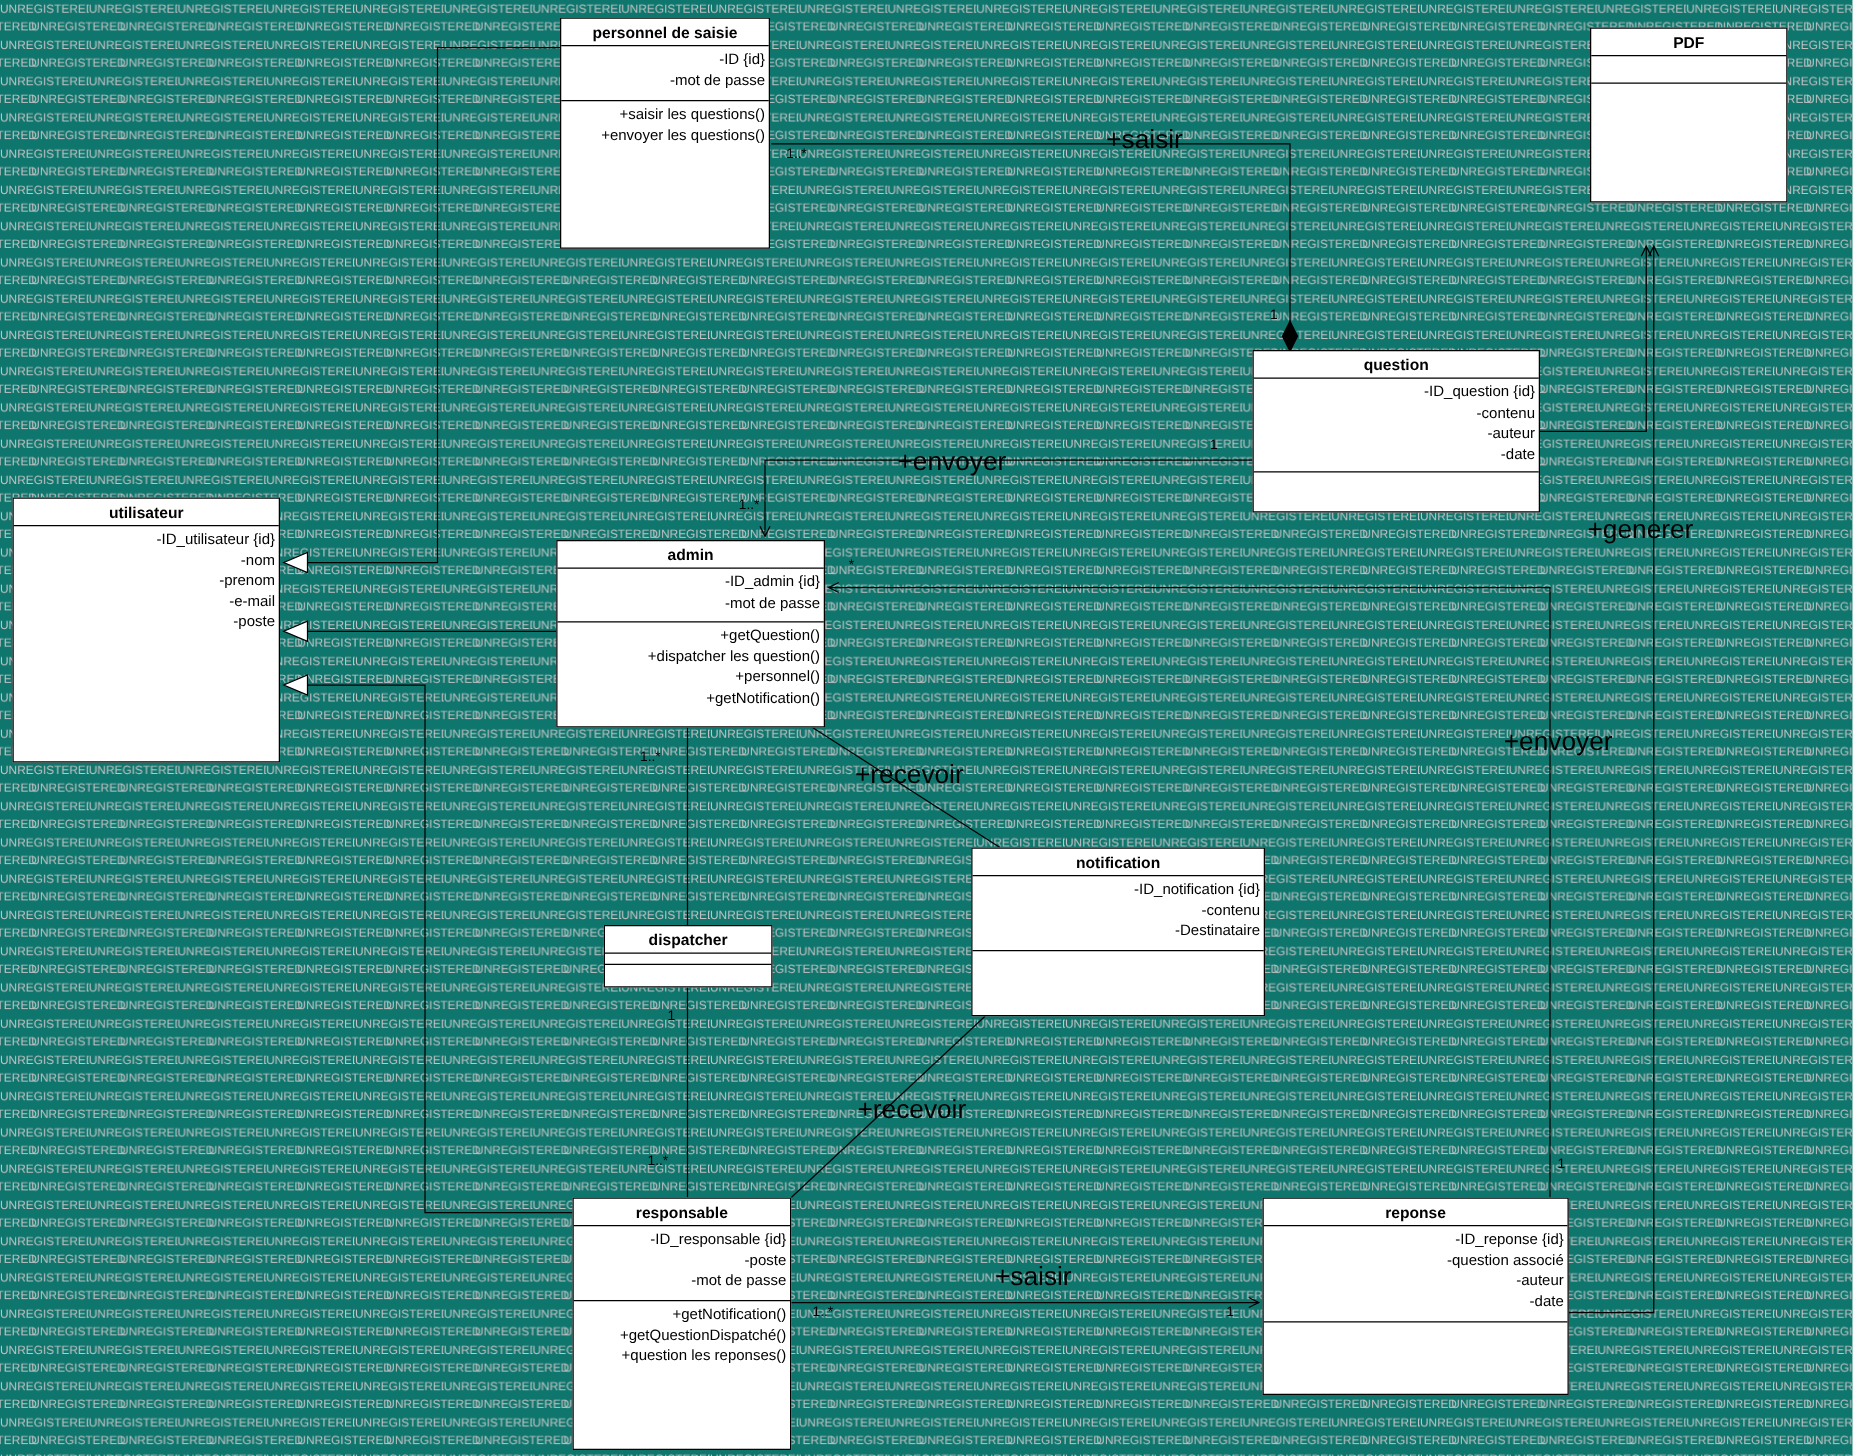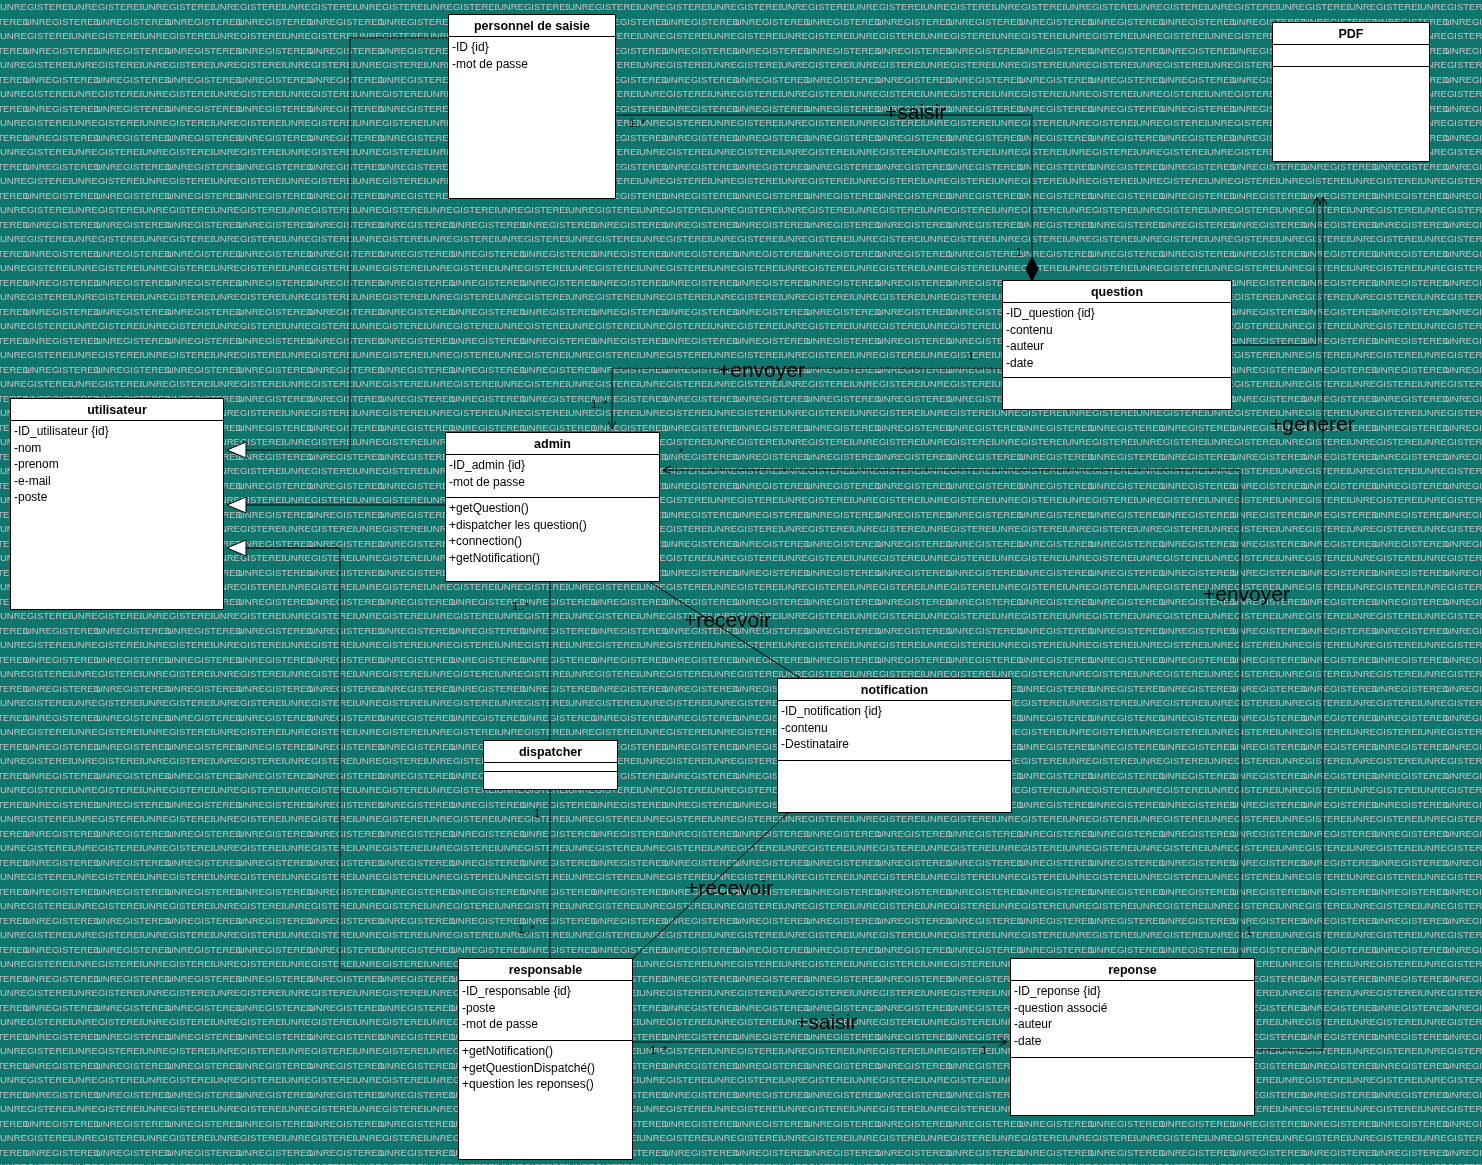--- a/index.html
+++ b/index.html
@@ -7,21 +7,21 @@
     position:relative; width:1482px; height:1165px; overflow:hidden;
     background:#0f766e; font-family:"Liberation Sans", sans-serif;
   }
   #wm-layer, #edge-layer { position:absolute; left:0; top:0; pointer-events:none; }
   .uml-class {
     position:absolute; background:#fff; border:1px solid #000;
     display:flex; flex-direction:column; box-sizing:border-box;
     font-size:12px; color:#000; z-index:2;
   }
   .uml-title { font-weight:bold; text-align:center; padding:4px 2px 3px 2px; font-size:12.5px; }
-  .uml-attrs, .uml-methods { border-top:1px solid #000; padding:2px 3px; box-sizing:border-box; overflow:hidden; }
+  .uml-attrs, .uml-methods { border-top:1px solid #000; padding:2px 3px; box-sizing:border-box; overflow:hidden;text-align:right; }
   .uml-methods { flex:1; }
   .member { line-height:16.5px; white-space:nowrap; }
   .edge-label { position:absolute; font-size:21px; color:#000; z-index:3; white-space:nowrap; }
   .mult { position:absolute; font-size:11px; color:#000; z-index:3; white-space:nowrap; }
 </style>
 </head>
 <body>
 
 <div id="canvas">
 
@@ -71,20 +71,24 @@
     <polyline points="1232,345 1317,345 1317,197" fill="none" stroke="#000" marker-end="url(#arrow)"></polyline>
     <polyline points="1255,1050 1323,1050 1323,197" fill="none" stroke="#000" marker-end="url(#arrow)"></polyline>
   </svg>
 
   <div class="uml-class" style="left:448px;top:14px;width:168px;height:185px;">
     <div class="uml-title">personnel de saisie</div>
     <div class="uml-attrs" style="height:44px;">
         <div class="member">-ID {id}</div>
         <div class="member">-mot de passe</div>
       </div>
+    <div class="uml-methods">
+        <div class="member">+saisir les questions()</div>
+        <div class="member">+envoyer les questions()</div>
+      </div>
   </div>
 
   <div class="uml-class" style="left:1272px;top:22px;width:158px;height:140px;">
     <div class="uml-title">PDF</div>
     <div class="uml-attrs" style="height:22px;"></div>
     <div class="uml-methods"></div>
   </div>
 
   <div class="uml-class" style="left:1002px;top:280px;width:230px;height:130px;">
     <div class="uml-title">question</div>
@@ -110,21 +114,21 @@
 
   <div class="uml-class" style="left:445px;top:432px;width:215px;height:150px;">
     <div class="uml-title">admin</div>
     <div class="uml-attrs" style="height:43px;">
         <div class="member">-ID_admin {id}</div>
         <div class="member">-mot de passe</div>
       </div>
     <div class="uml-methods">
         <div class="member">+getQuestion()</div>
         <div class="member">+dispatcher les question()</div>
-        <div class="member">+connection()</div>
+        <div class="member">+personnel()</div>
         <div class="member">+getNotification()</div>
       </div>
   </div>
 
   <div class="uml-class" style="left:777px;top:678px;width:235px;height:135px;">
     <div class="uml-title">notification</div>
     <div class="uml-attrs" style="height:60px;">
         <div class="member">-ID_notification {id}</div>
         <div class="member">-contenu</div>
         <div class="member">-Destinataire</div>

